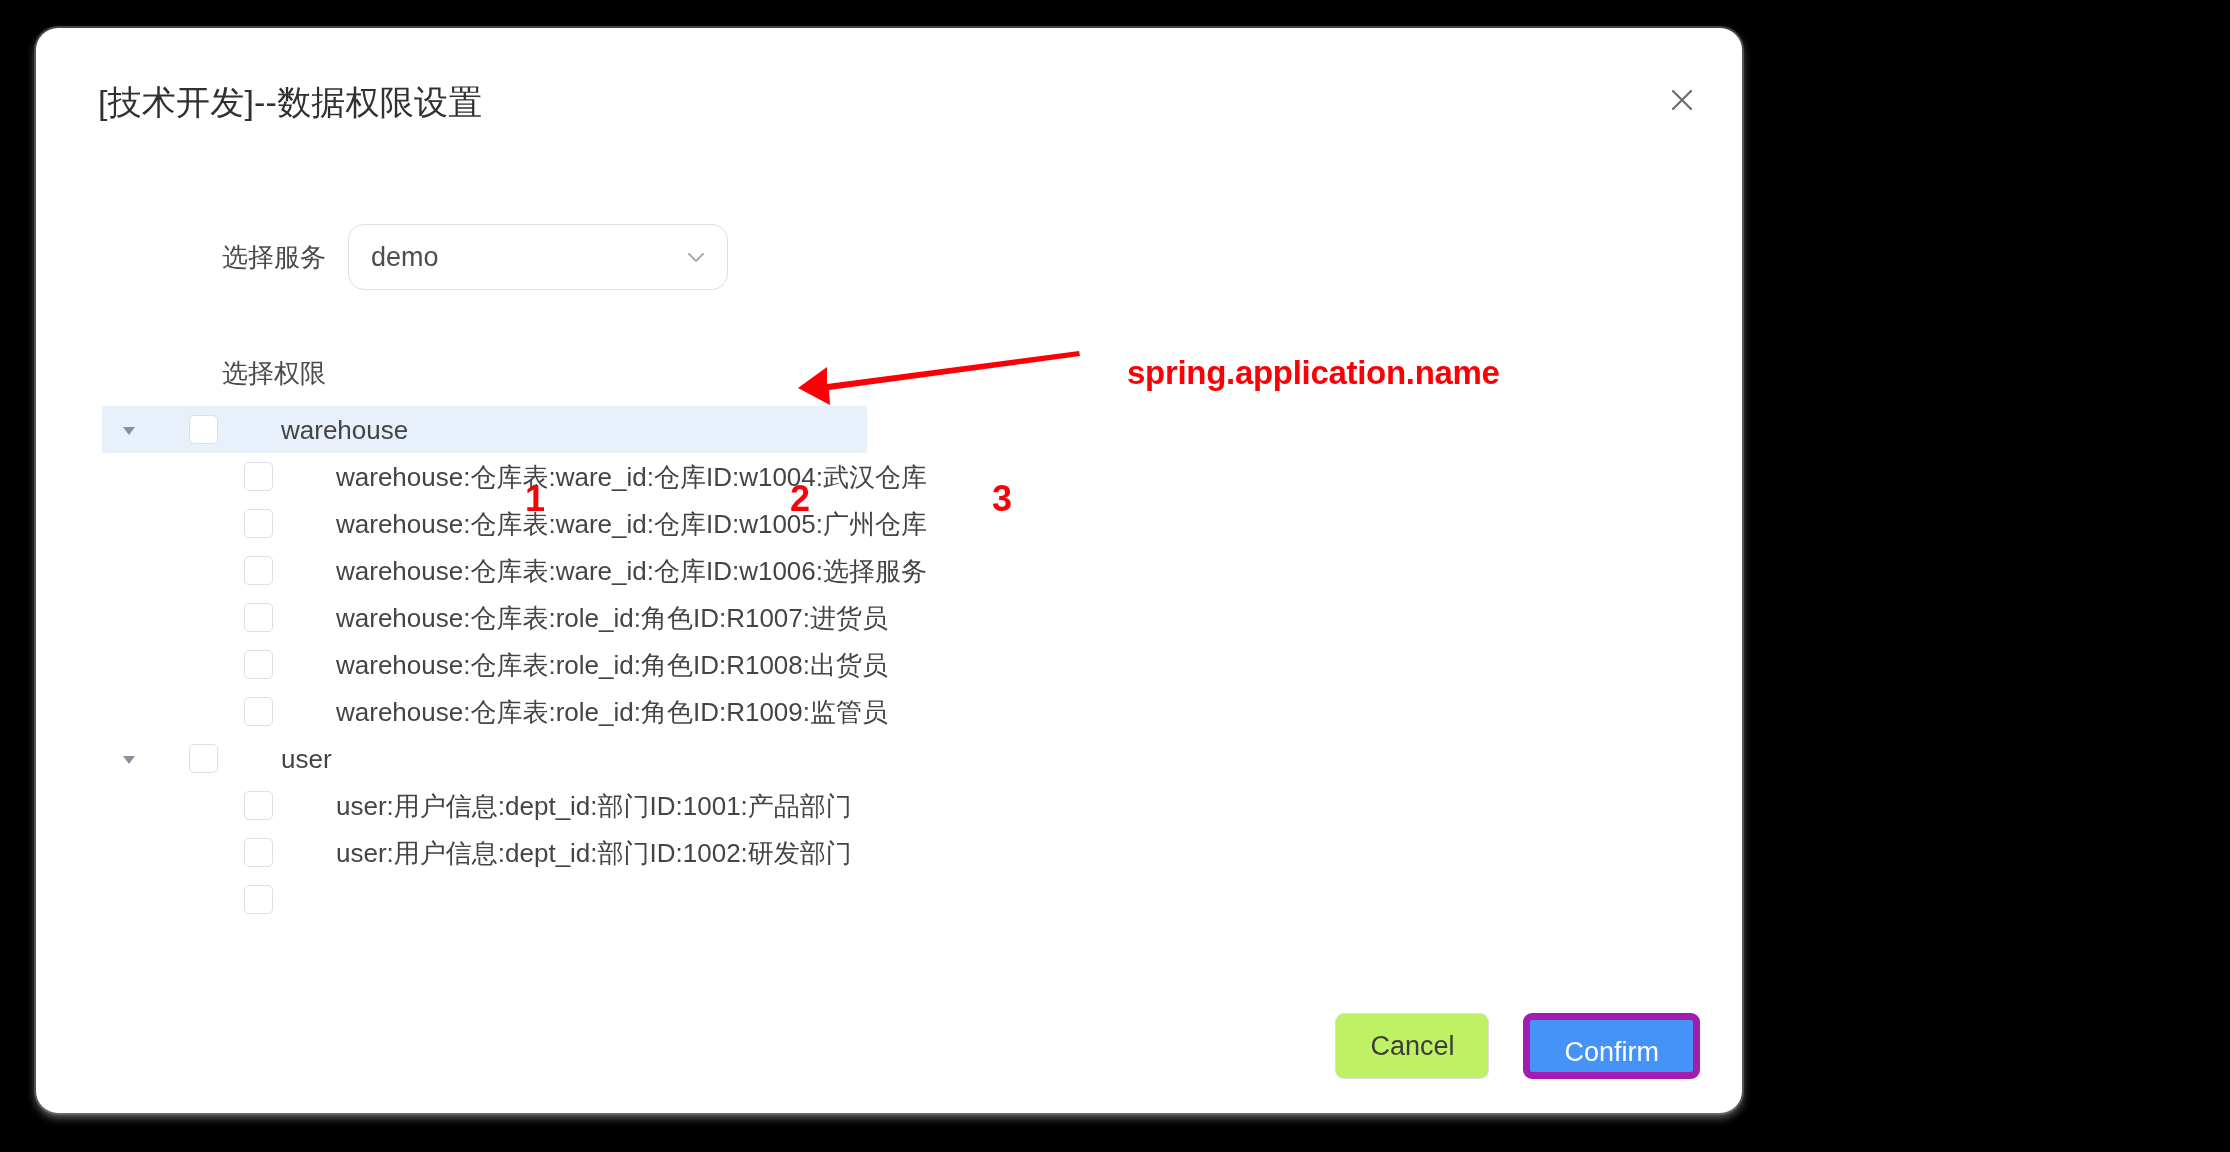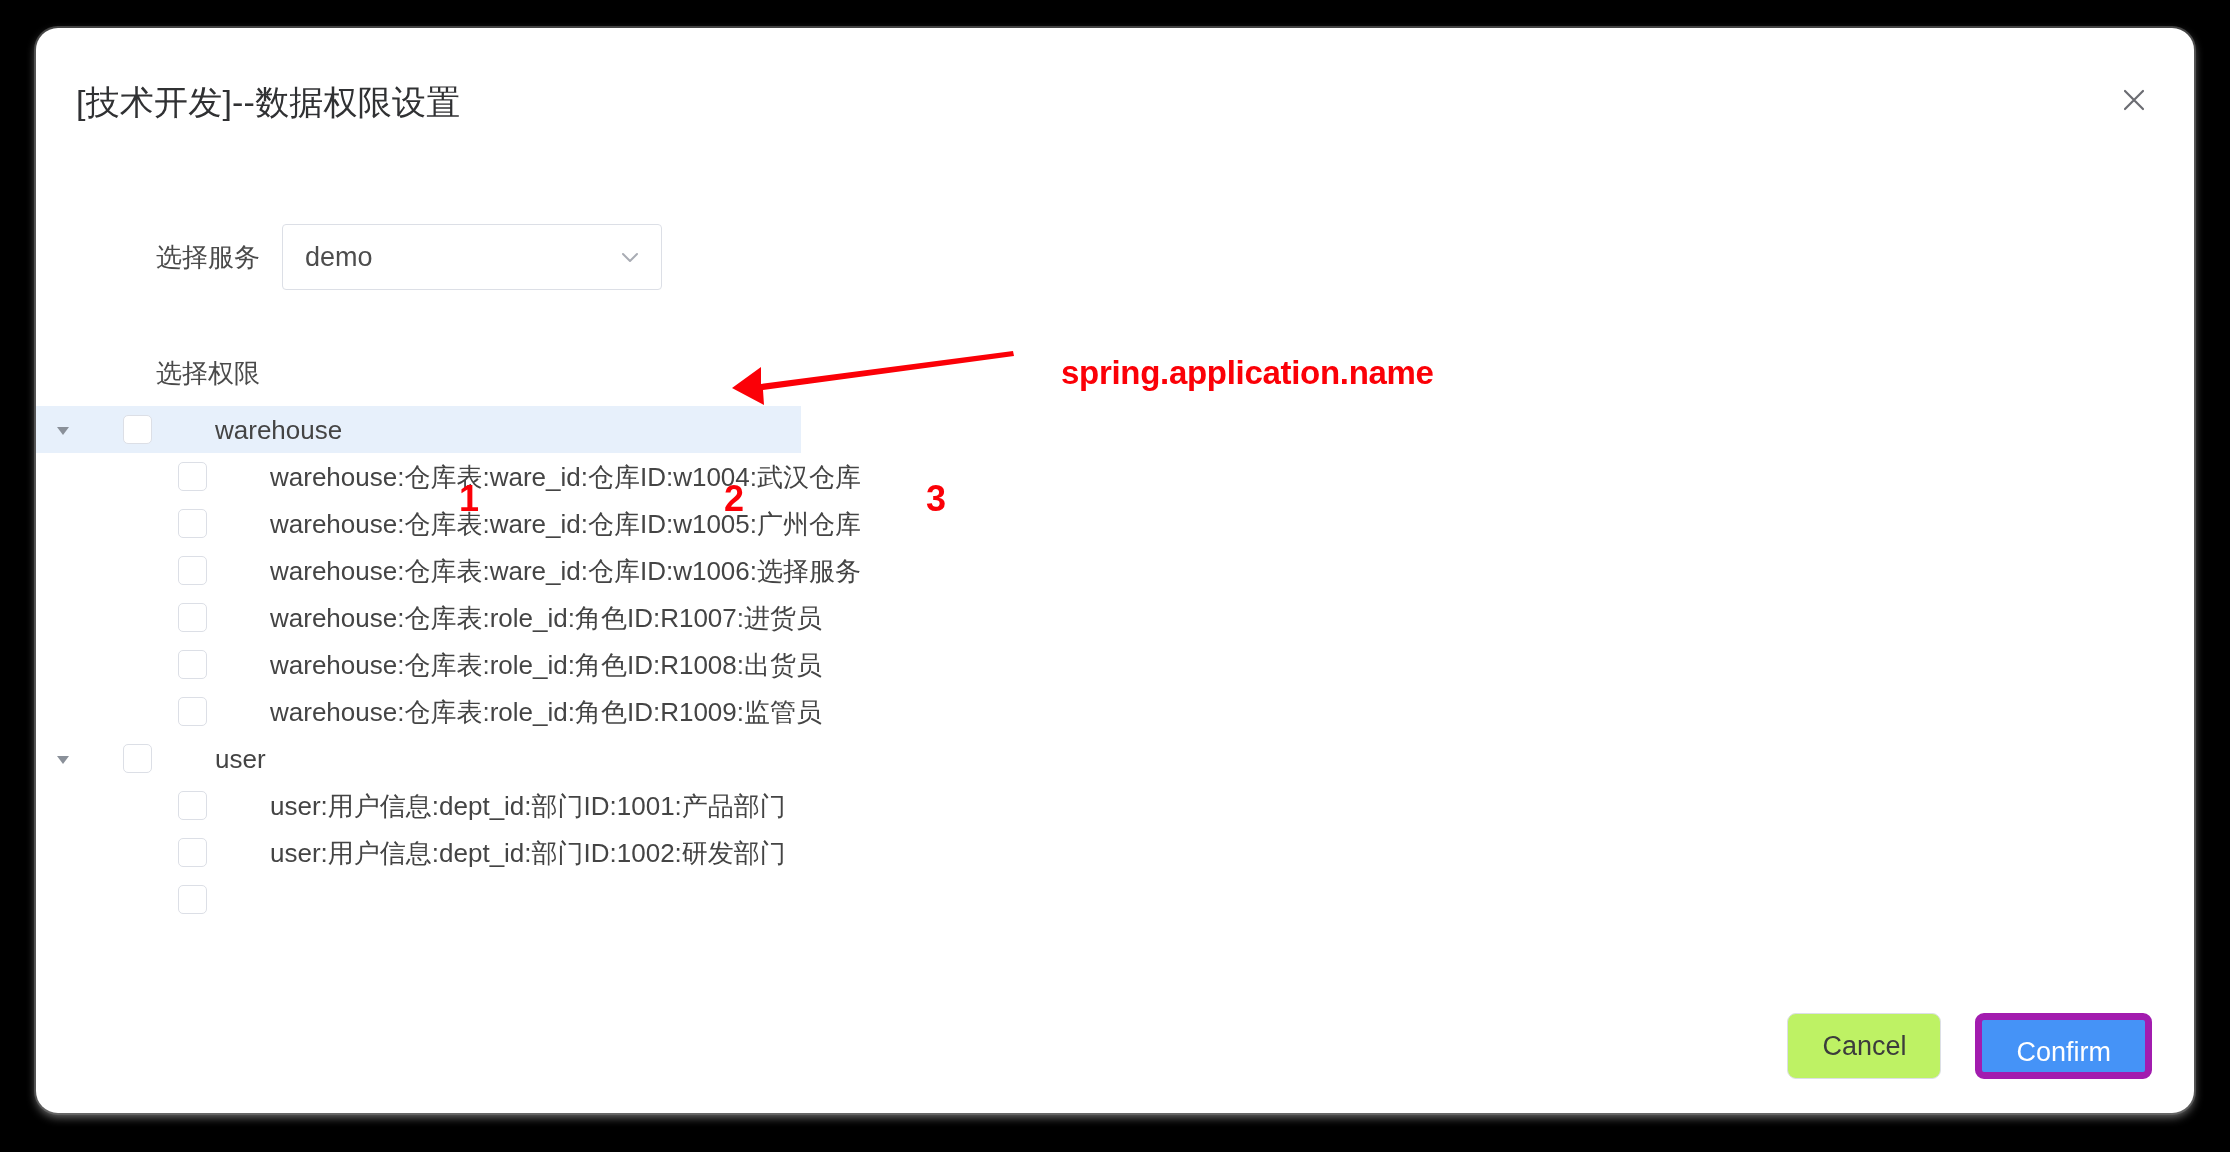--- a/index.html
+++ b/index.html
@@ -14,27 +14,28 @@
   body {
     font-family: "Liberation Sans", "DejaVu Sans", sans-serif;
     -webkit-font-smoothing: antialiased;
   }
 
   
   .dialog {
     position: absolute;
     left: 36px;
     top: 28px;
-    width: 2158px;
+    width: 1706px;
     height: 1085px;
     background: #ffffff;
     border-radius: 22px;
     box-shadow: 0 4px 10px rgba(120,120,120,0.95),
                 0 0 0 2px rgba(110,110,110,0.55);
     overflow: hidden;
+    padding-left: 22px;
   }
 
   
   .dialog-header {
     position: relative;
     height: 112px;
   }
   .dialog-title {
     position: absolute;
     left: 40px;
@@ -55,20 +56,21 @@
     justify-content: center;
     cursor: pointer;
   }
   .close-btn svg { display: block; }
 
   
   .dialog-body {
     position: relative;
     padding: 0;
     height: 848px;
+    margin-left: 44px;
   }
 
   
   .form-row {
     position: absolute;
     display: flex;
     align-items: flex-start;
   }
   .row-service { left: 0; top: 84px; }
   .row-perm    { left: 0; top: 200px; flex-direction: column; }
@@ -82,21 +84,21 @@
     line-height: 66px;
     white-space: nowrap;
   }
 
   
   .select-box {
     position: relative;
     width: 380px;
     height: 66px;
     border: 1px solid #dcdfe6;
-    border-radius: 4px;
+    border-radius: 16px;
     background: #fff;
     cursor: pointer;
   }
   .select-value {
     position: absolute;
     left: 22px;
     top: 0;
     line-height: 64px;
     font-size: 27px;
     color: #4d4d4d;

